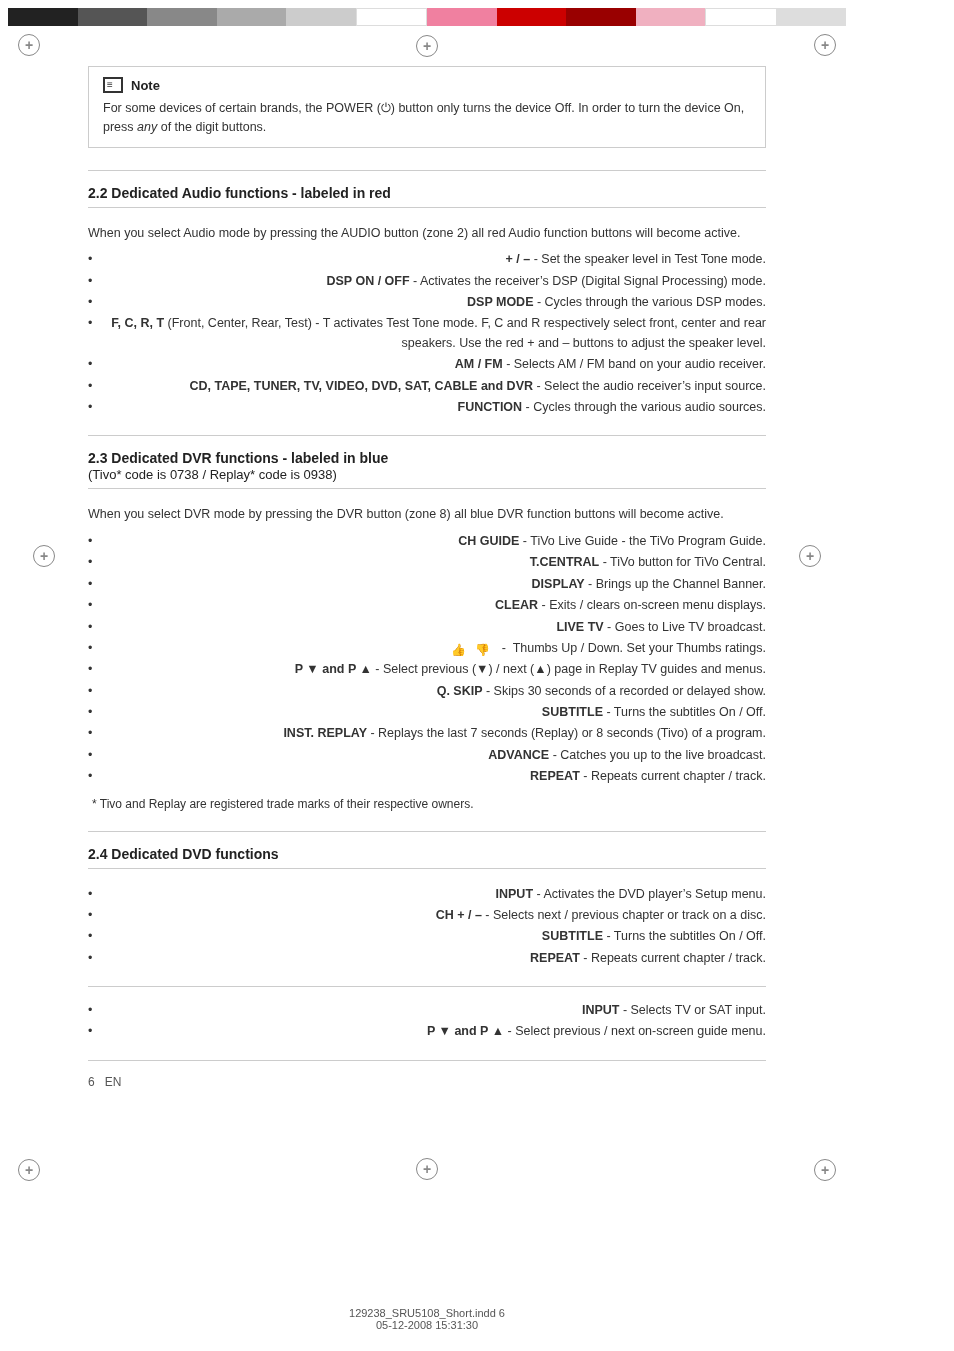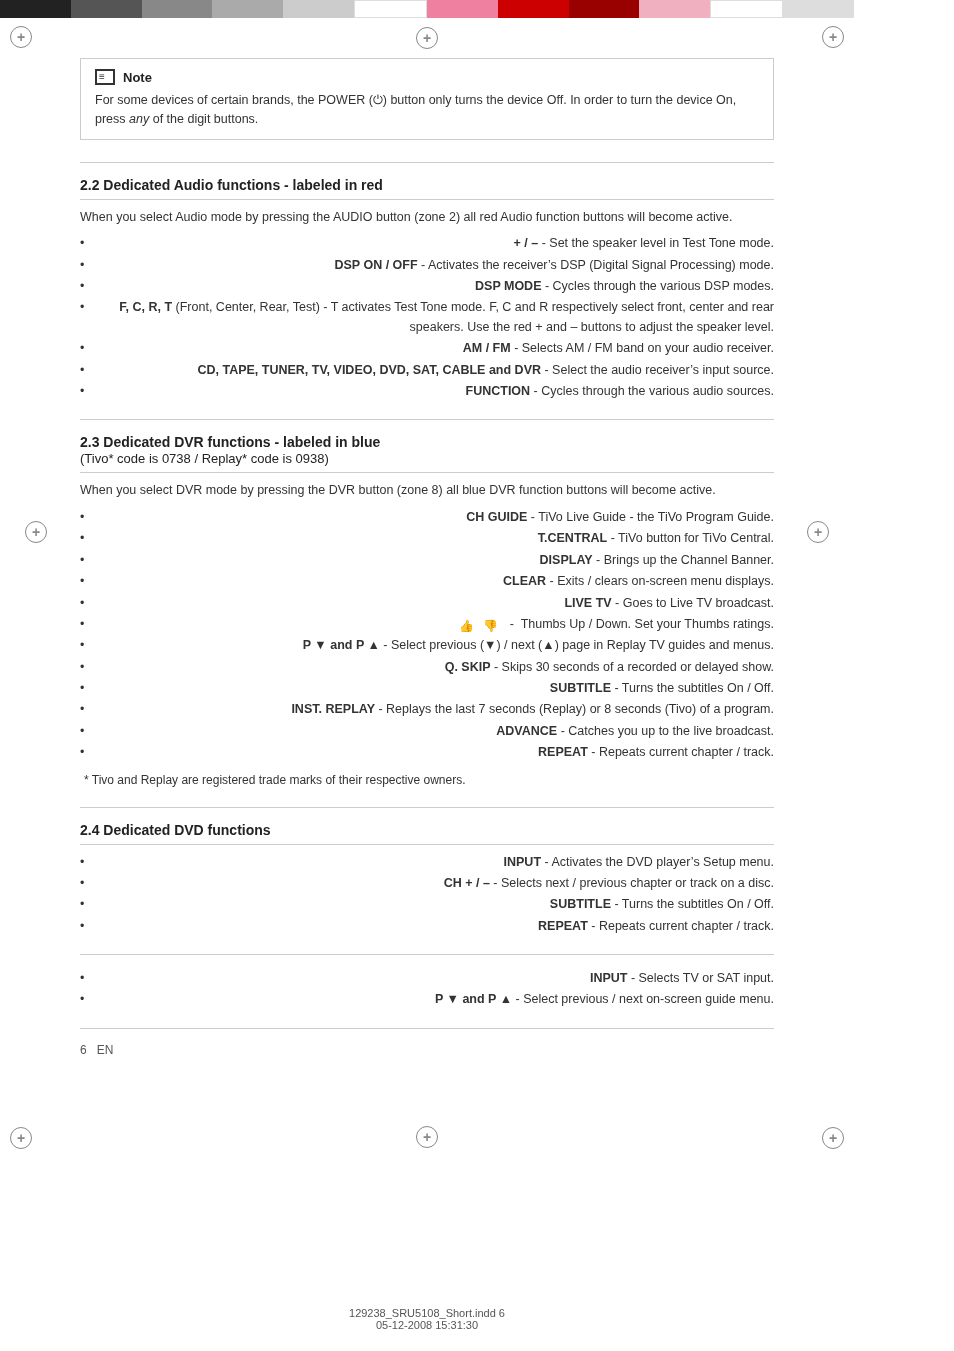--- a/index.html
+++ b/index.html
@@ -10,21 +10,21 @@
       font-family: Arial, Helvetica, sans-serif;
       font-size: 13px;
       color: #222;
       position: relative;
     }
 
     .page-wrapper {
       width: 854px;
       min-height: 1351px;
       position: relative;
-      padding: 0;
+      padding: 8px;
     }
 
     
     .color-bar {
       display: flex;
       width: 100%;
       height: 18px;
       margin-bottom: 0;
     }
 
@@ -106,21 +106,21 @@
       color: #333;
     }
     .note-text em {
       font-style: italic;
     }
 
     
     .section-heading {
       font-size: 14px;
       font-weight: bold;
-      margin-bottom: 8px;
+      margin-bottom: 16px;
       margin-top: 0;
       border-bottom: 1px solid #ccc;
       padding-bottom: 6px;
     }
 
     .section-block {
       margin-bottom: 18px;
     }
 
     .section-intro {

